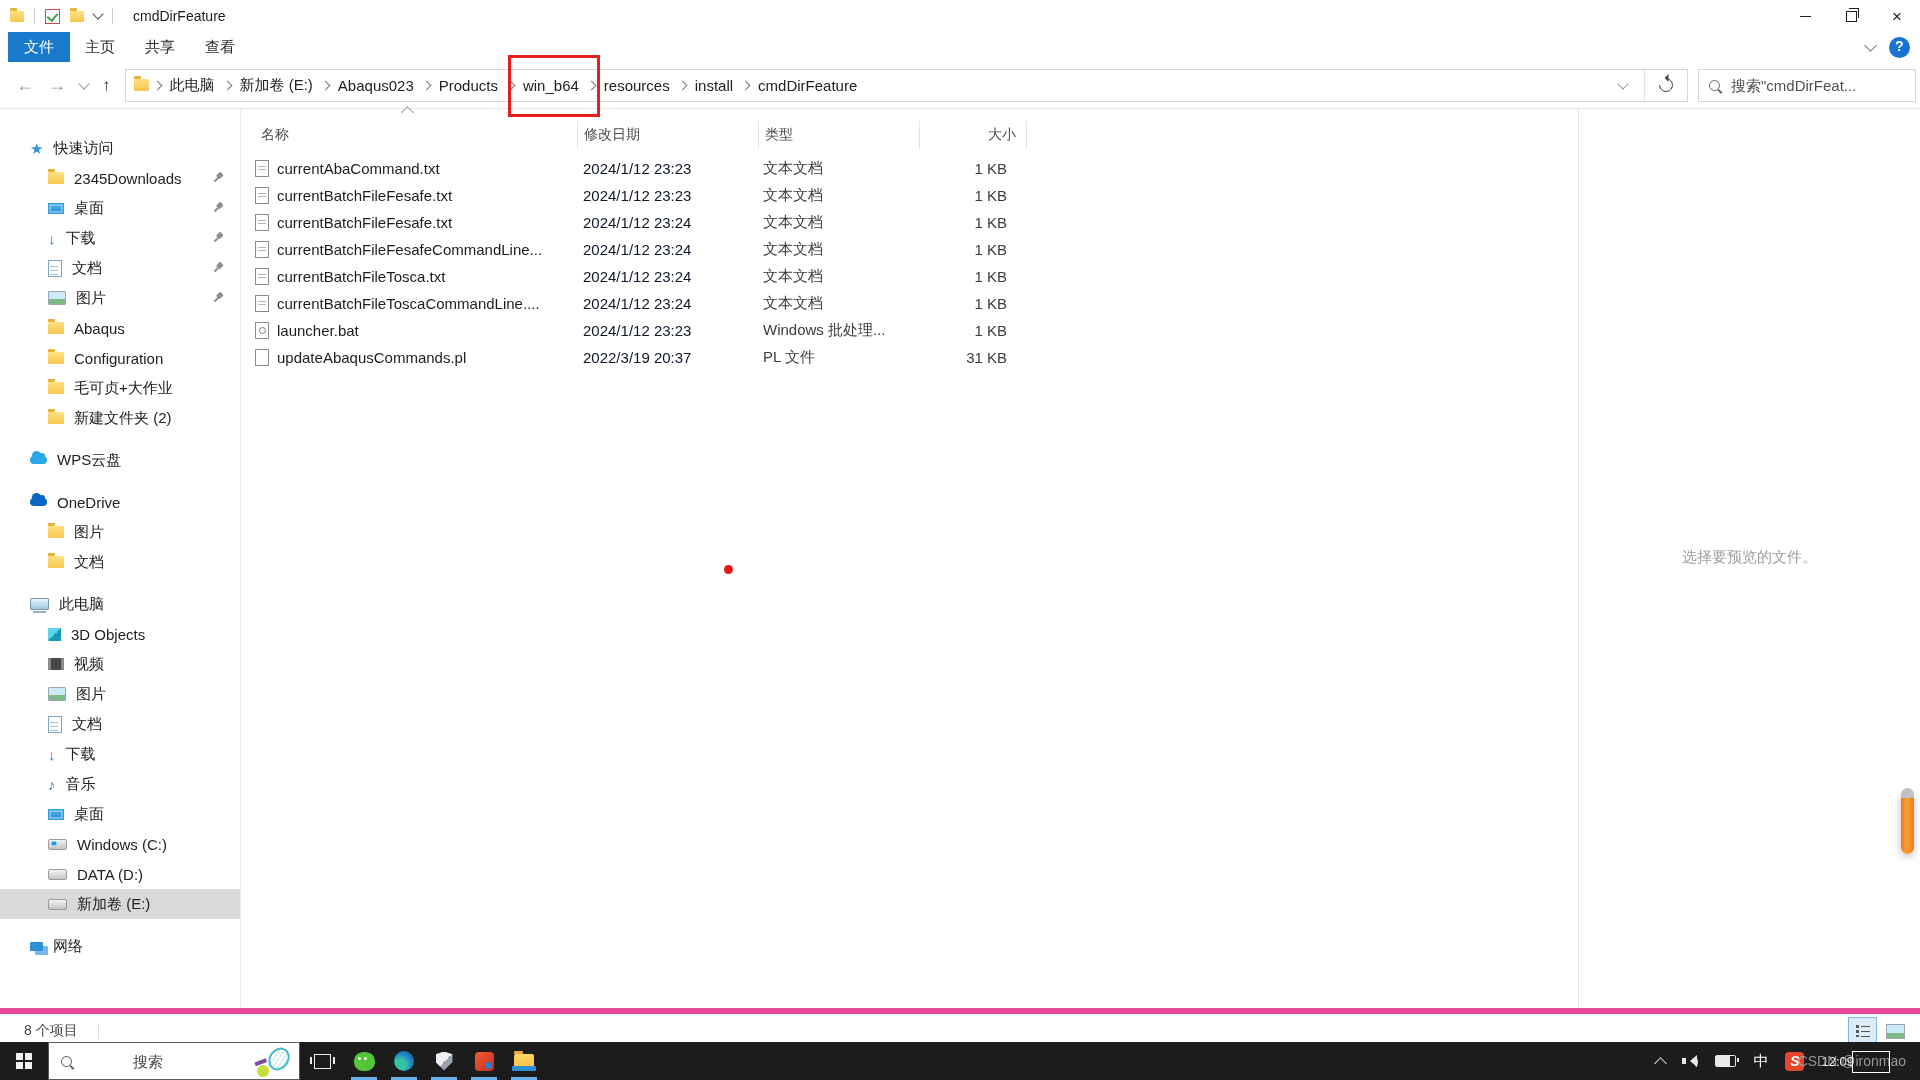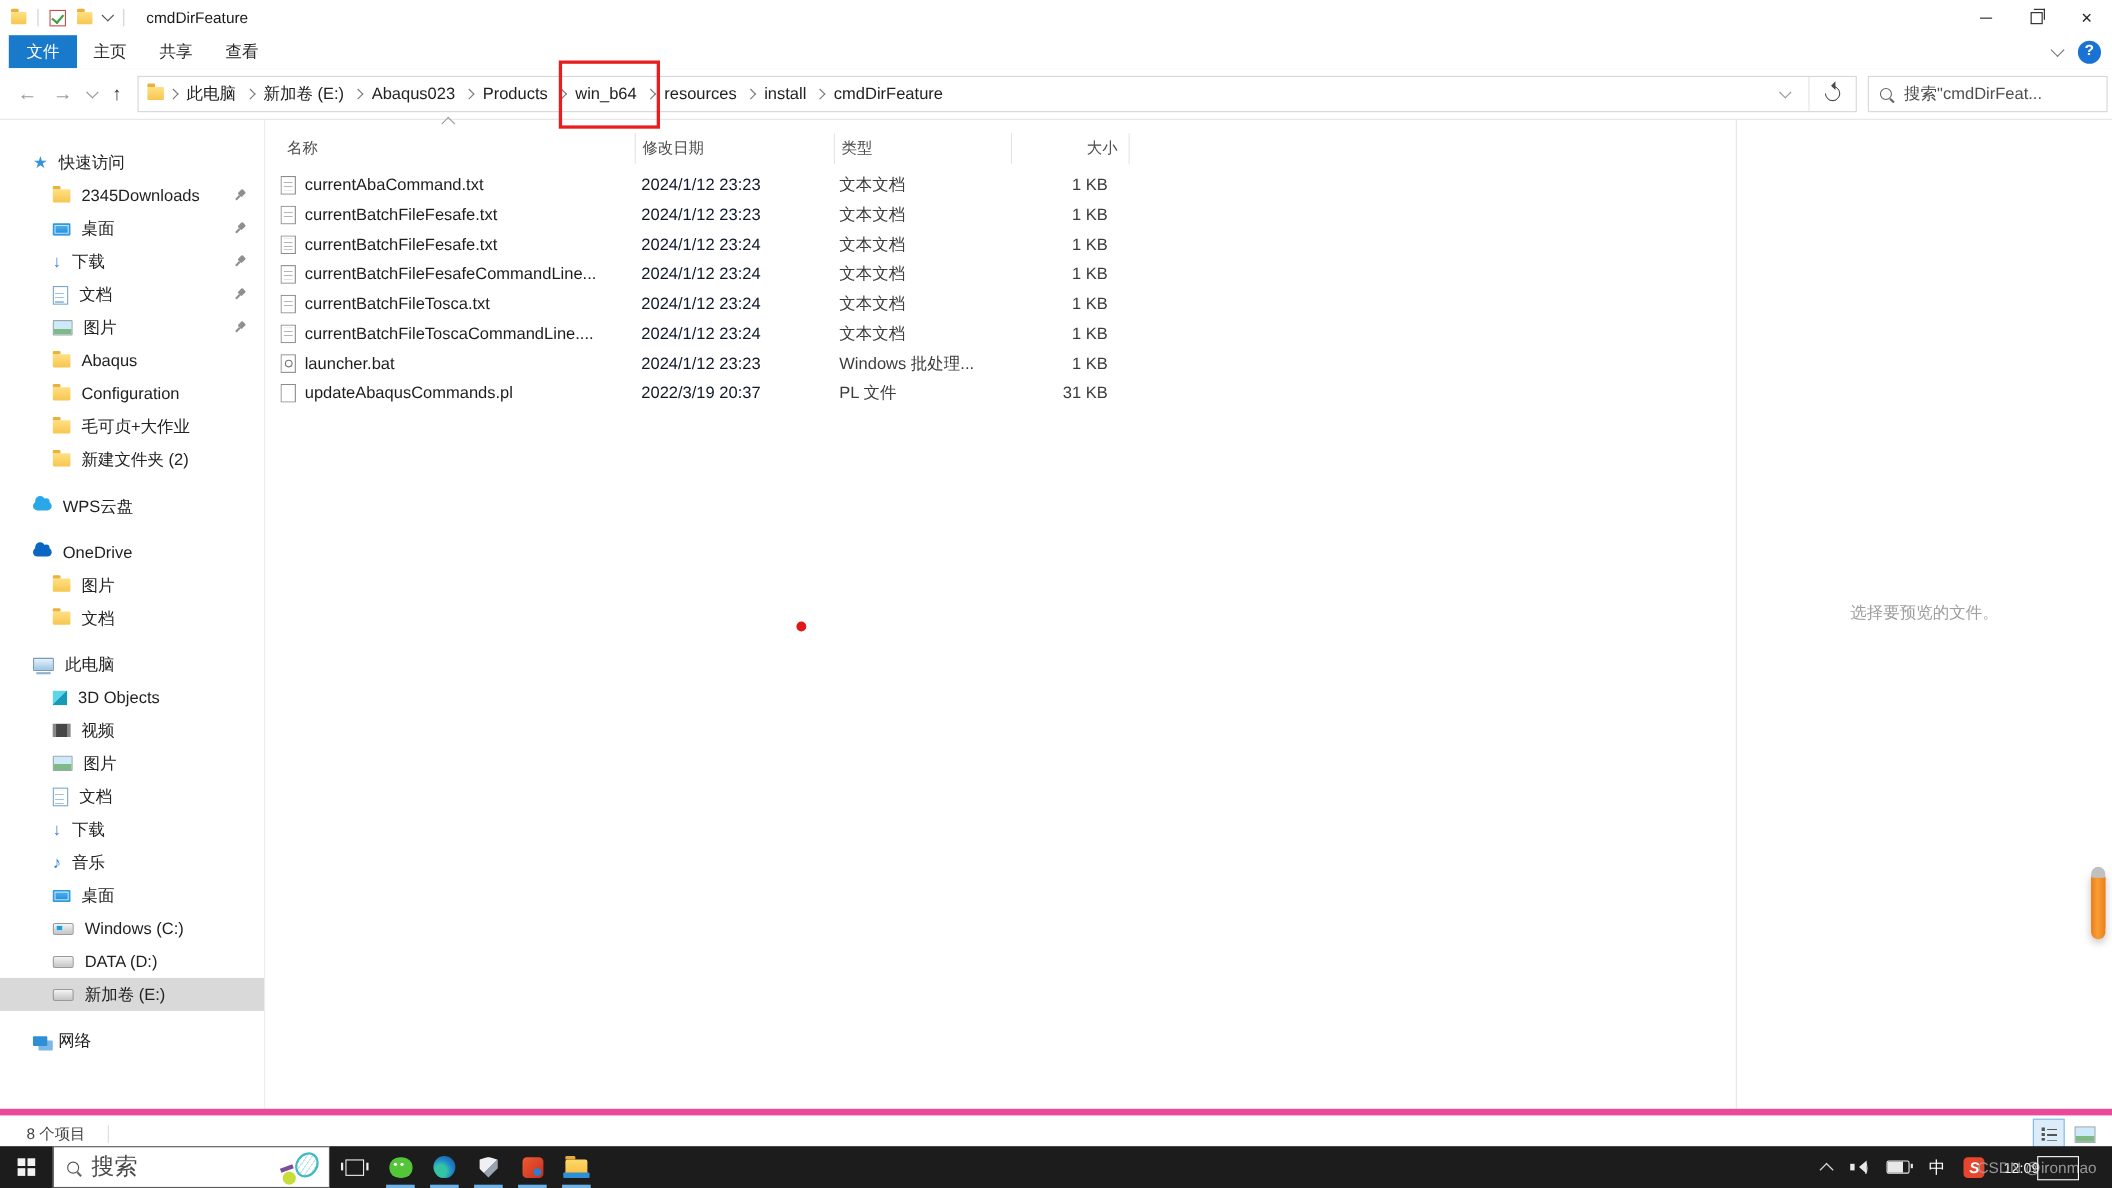--- a/index.html
+++ b/index.html
@@ -114,21 +114,21 @@
   .vbtn.sel{border-color:#7fb8e4;background:#dcecf9;}
   .ic-details{width:14px;height:12px;background-image:repeating-linear-gradient(180deg,#555 0 1.5px,transparent 1.5px 5px);background-size:9px 12px;background-position:5px 1px;background-repeat:no-repeat;position:relative;}
   .ic-details::before{content:"";position:absolute;left:0;top:0;width:3px;height:12px;background-image:repeating-linear-gradient(180deg,#555 0 3px,transparent 3px 5px);}
   .ic-thumb{width:17px;height:13px;border:1px solid #9aa7b0;background:linear-gradient(180deg,#cdeafa 0 58%,#7fba86 58%);}
   
   .taskbar{position:absolute;left:0;top:1042px;width:1920px;height:38px;background:#1c1c1c;display:flex;align-items:center;color:#fff;}
   .startbtn{width:48px;height:38px;display:flex;align-items:center;justify-content:center;}
   .winlogo{width:16px;height:16px;background-color:#1c1c1c;background-image:linear-gradient(#f2f2f2,#f2f2f2),linear-gradient(#f2f2f2,#f2f2f2),linear-gradient(#f2f2f2,#f2f2f2),linear-gradient(#f2f2f2,#f2f2f2);background-size:7px 7px;background-position:0 0,9px 0,0 9px,9px 9px;background-repeat:no-repeat;}
   .tbsearch{width:252px;height:38px;background:#fff;display:flex;align-items:center;gap:9px;padding-left:12px;position:relative;box-sizing:border-box;border:1px solid #5a5a5a;}
   .tbsearch .lens{border-color:#555;}
-  .tbsearch input{border:none;outline:none;font-size:21px;width:130px;font-family:inherit;color:#333;}
+  .tbsearch input{border:none;outline:none;font-size:15px;width:130px;font-family:inherit;color:#333;text-align:center;}
   .tbsearch input::placeholder{color:#4a4a4a;opacity:1;}
   .tennis{position:absolute;right:8px;top:4px;width:34px;height:30px;}
   .racket{position:absolute;right:2px;top:0;width:16px;height:20px;border:2.5px solid #3fb9c4;border-radius:50%;transform:rotate(35deg);background:repeating-linear-gradient(90deg,transparent 0 3px,#bfe8ec 3px 4px);}
   .racket::after{content:"";position:absolute;left:-7px;bottom:-9px;width:3.5px;height:12px;background:#7a4e9e;transform:rotate(35deg);}
   .ball{position:absolute;left:0;bottom:0;width:12px;height:12px;border-radius:50%;background:#c6dd3a;}
   .taskview{width:44px;height:38px;display:flex;align-items:center;justify-content:center;}
   .tv-ic{width:15px;height:13px;border:1.6px solid #eee;position:relative;background:transparent;}
   .tv-ic::before{content:"";position:absolute;left:-5px;top:2px;width:2px;height:7px;background:#eee;}
   .tv-ic::after{content:"";position:absolute;right:-5px;top:2px;width:2px;height:7px;background:#eee;}
   .tb-app{width:40px;height:38px;display:flex;align-items:center;justify-content:center;position:relative;}

